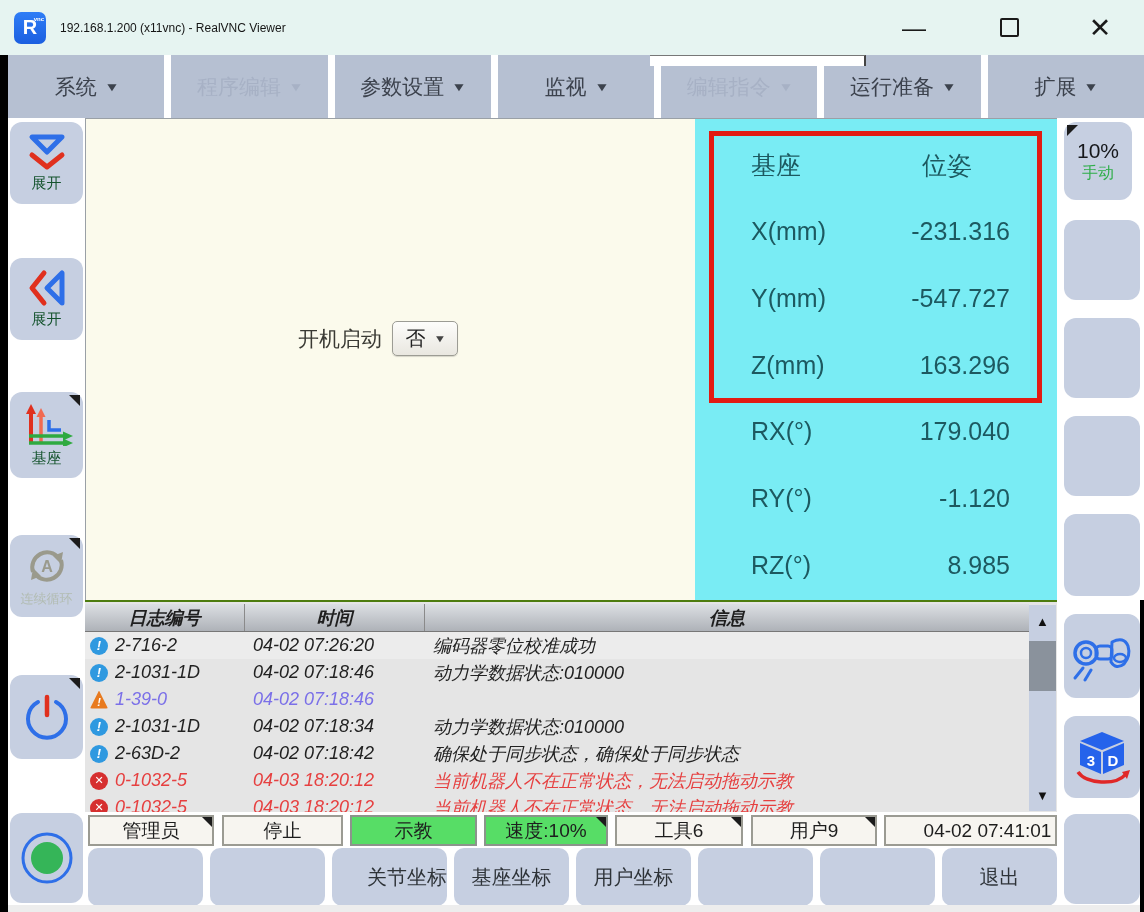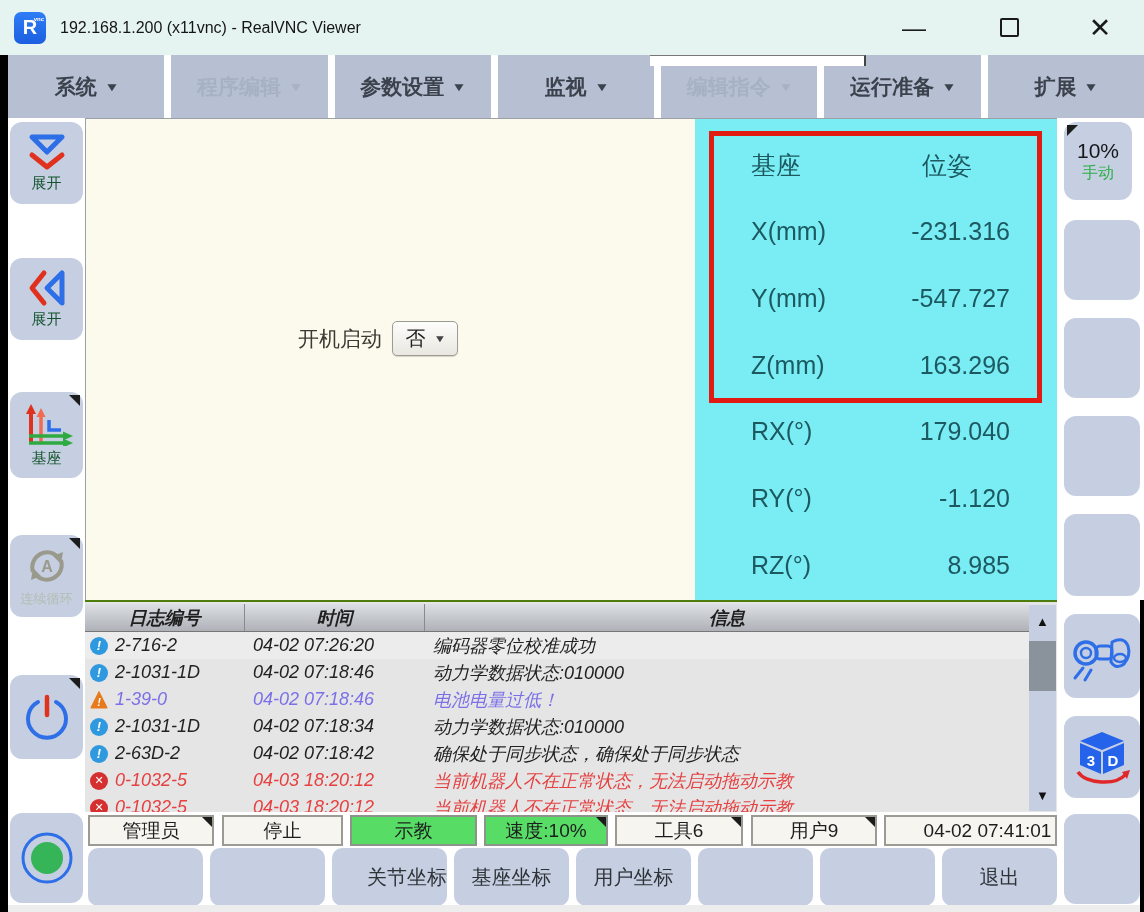--- a/index.html
+++ b/index.html
@@ -3,30 +3,30 @@
 <meta charset="utf-8">
 <style>
   html,body{margin:0;padding:0;background:#222;}
   *{box-sizing:border-box;font-family:"Liberation Sans","DejaVu Sans",sans-serif;}
   #stage{position:relative;width:1144px;height:912px;background:#000;overflow:hidden;}
 
   
   .titlebar{position:absolute;left:0;top:0;width:1144px;height:55px;background:#e6f4f1;display:flex;align-items:center;}
   .vnc-logo{width:32px;height:32px;margin-left:14px;border-radius:7px;background:linear-gradient(180deg,#2f7df6,#1b5fe0);color:#fff;display:flex;align-items:center;justify-content:center;font-weight:bold;font-size:20px;position:relative;}
   .vnc-logo small{position:absolute;right:2px;top:4px;font-size:6px;line-height:6px;font-weight:bold;}
-  .title-text{margin-left:14px;font-size:16px;color:#151515;}
+  .title-text{margin-left:14px;font-size:12px;color:#151515;}
   .win-btn{position:absolute;top:0;height:55px;width:60px;display:flex;align-items:center;justify-content:center;color:#1a1a1a;}
   .wb-min{right:200px;font-size:24px;}
   .wb-max{right:105px;}
   .wb-max i{display:block;width:19px;height:19px;border:2.5px solid #1a1a1a;border-radius:2px;}
   .wb-close{right:14px;font-size:27px;font-weight:300;}
 
   
   .menubar{position:absolute;left:8px;top:55px;width:1136px;height:63px;background:#fff;display:flex;gap:7px;}
-  .menu-item{flex:1;background:#b6c0d2;display:flex;align-items:center;justify-content:center;gap:9px;font-size:21px;color:#3c424d;cursor:pointer;font-weight:bold;}
+  .menu-item{flex:1;background:#b6c0d2;display:flex;align-items:center;justify-content:center;gap:9px;font-size:21px;color:#3c424d;cursor:pointer;}
   .menu-item .caret{font-size:12px;transform:scaleX(1.3);}
   .menu-item.disabled{color:#a7b1c5;}
   .overlay-strip{position:absolute;left:650px;top:55px;width:216px;height:11px;background:#fff;border-top:1px solid #777;border-right:2px solid #444;z-index:5;}
 
   
   .left-rail{position:absolute;left:8px;top:118px;width:77px;height:794px;background:#fff;}
   .right-rail{position:absolute;left:1057px;top:118px;width:87px;height:794px;background:#fff;}
   .rail-btn{position:absolute;background:#c6cfe1;border-radius:12px;display:flex;flex-direction:column;align-items:center;justify-content:center;cursor:pointer;}
   .rail-btn .lbl{font-size:15px;color:#14532d;margin-top:3px;}
   .ctr{position:absolute;top:3px;right:3px;width:0;height:0;border-top:11px solid #1c1c1c;border-left:11px solid transparent;}
@@ -254,21 +254,20 @@
           </span>
         <span class="lc-time">04-02 07:18:46</span>
         <span class="lc-msg">动力学数据状态:010000</span>
       </div>
       <div class="log-row sev-batt">
         <span class="lc-id">
             <span class="ico ico-warn">!</span>
             <span>1-39-0</span>
           </span>
         <span class="lc-time">04-02 07:18:46</span>
-        <span class="lc-msg">电池电量过低！</span>
       </div>
       <div class="log-row">
         <span class="lc-id">
             <span class="ico ico-info">!</span>
             <span>2-1031-1D</span>
           </span>
         <span class="lc-time">04-02 07:18:34</span>
         <span class="lc-msg">动力学数据状态:010000</span>
       </div>
       <div class="log-row">

